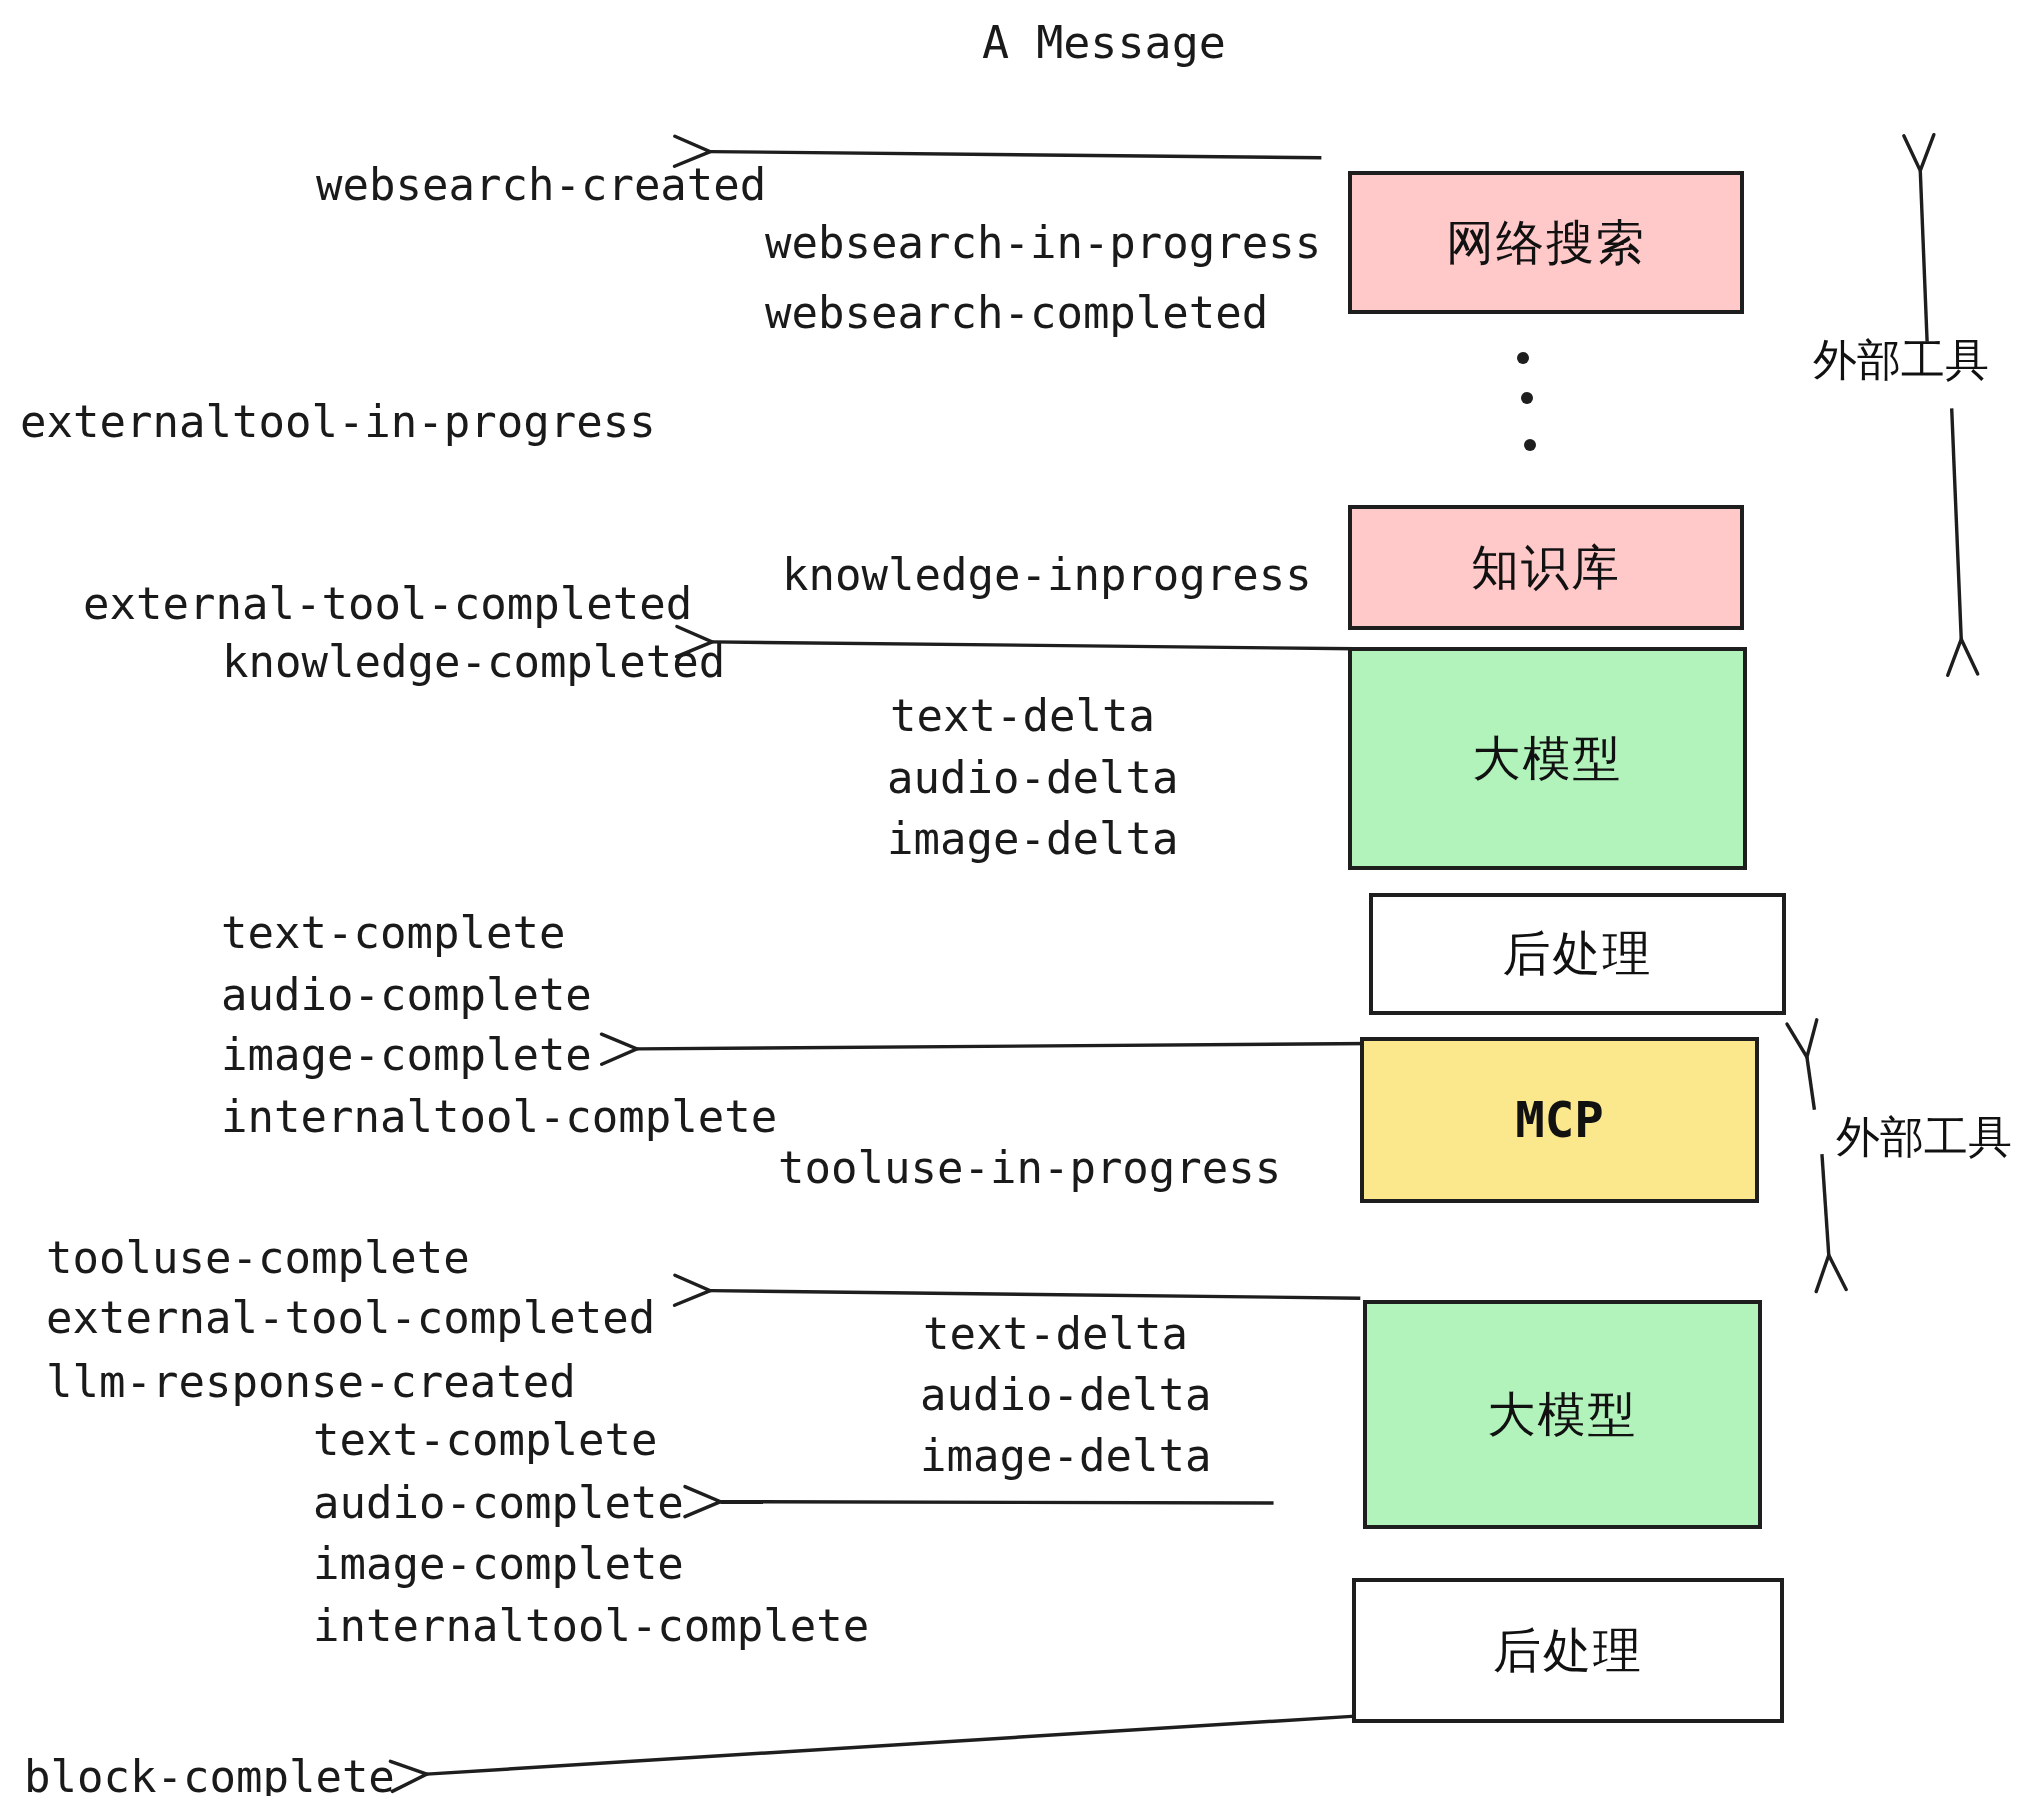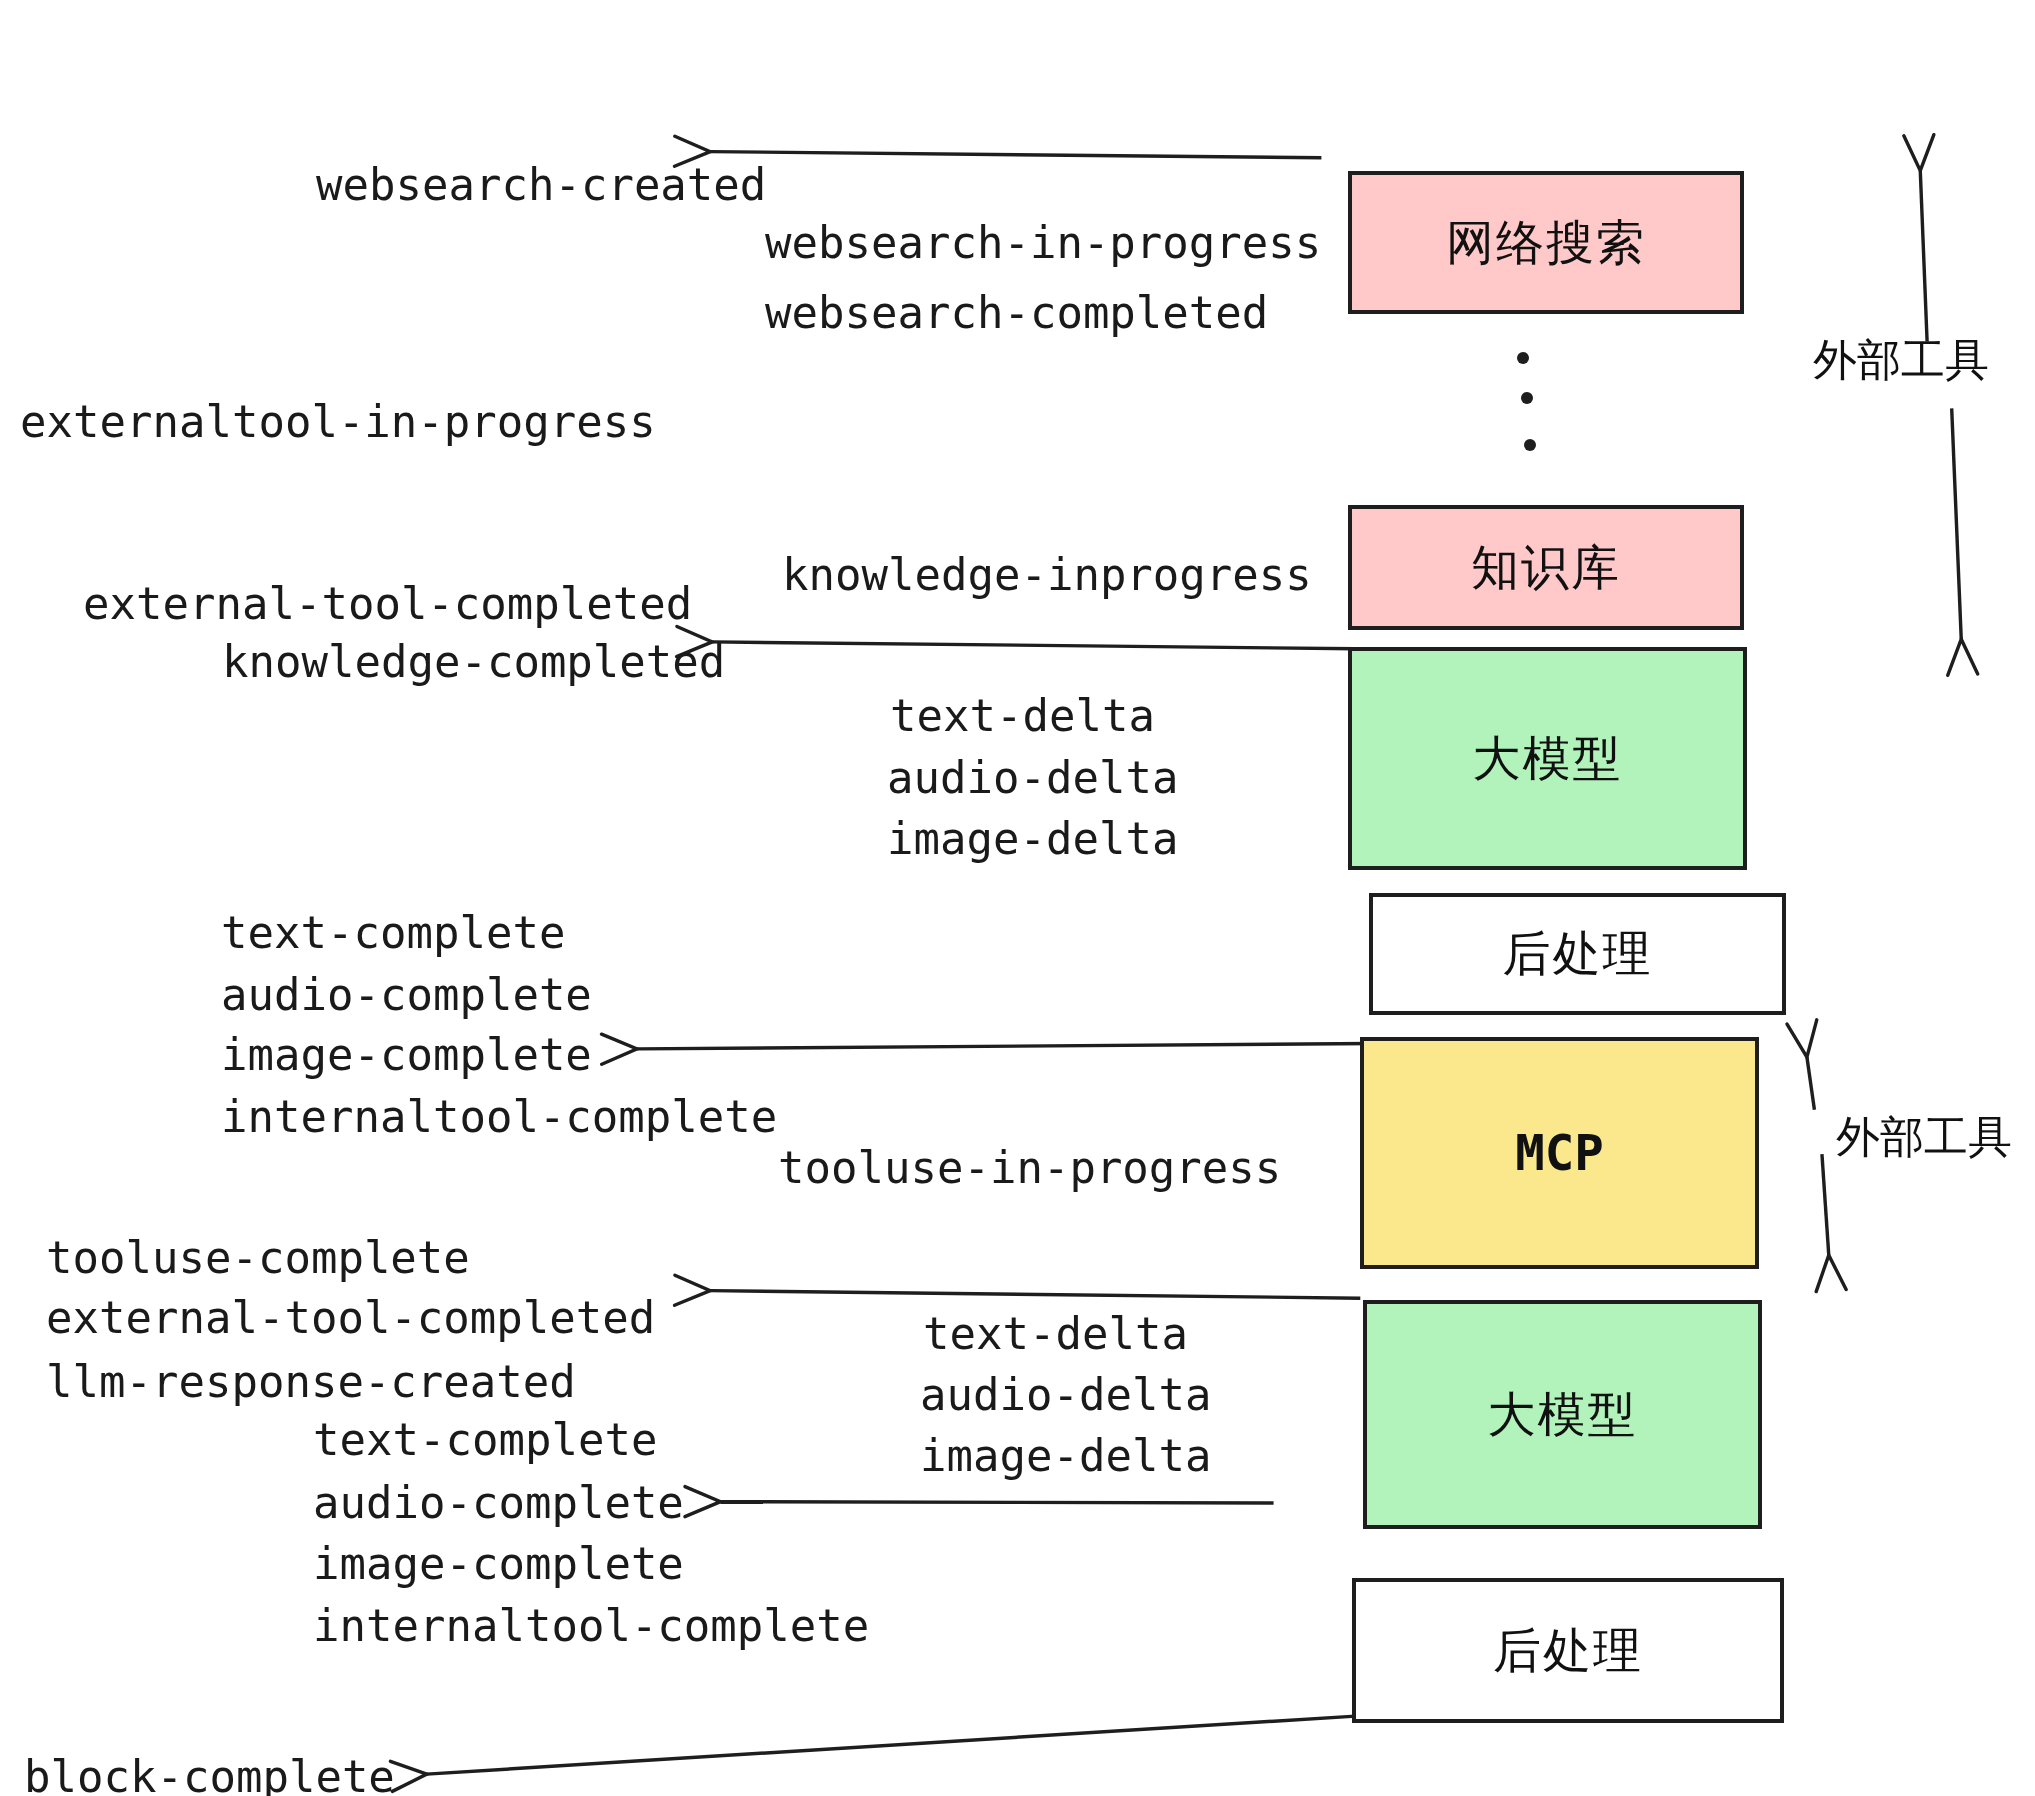--- a/index.html
+++ b/index.html
@@ -84,20 +84,21 @@
     <line x1="2010" y1="1528" x2="933" y2="1536" stroke="#1e1e1e" stroke-width="5" marker-end="url(#ah)"></line>
     <line x1="1992" y1="1901" x2="1040" y2="1890" stroke="#1e1e1e" stroke-width="5" marker-end="url(#ah)"></line>
     <line x1="1865" y1="2201" x2="1055" y2="2199" stroke="#1e1e1e" stroke-width="5" marker-end="url(#ah)"></line>
     <line x1="1985" y1="2513" x2="625" y2="2598" stroke="#1e1e1e" stroke-width="5" marker-end="url(#ah)"></line>
     <line x1="2822" y1="500" x2="2812" y2="250" stroke="#1e1e1e" stroke-width="5" marker-end="url(#ah)"></line>
     <line x1="2858" y1="598" x2="2872" y2="936" stroke="#1e1e1e" stroke-width="5" marker-end="url(#ah)"></line>
     <line x1="2657" y1="1625" x2="2646" y2="1548" stroke="#1e1e1e" stroke-width="5" marker-end="url(#ah)"></line>
     <line x1="2668" y1="1690" x2="2678" y2="1838" stroke="#1e1e1e" stroke-width="5" marker-end="url(#ah)"></line>
   </svg>
 
+  <div class="title" style="left:982px; top:12.3px;">A Message</div>
 
   <div class="evt" style="left:316px;  top:154px;">websearch-created</div>
   <div class="evt" style="left:765px; top:212px;">websearch-in-progress</div>
   <div class="evt" style="left:765px; top:282px;">websearch-completed</div>
   <div class="evt" style="left:20px;   top:391px;">externaltool-in-progress</div>
   <div class="evt" style="left:83px;  top:573px;">external-tool-completed</div>
   <div class="evt" style="left:191px;  top:631px;margin-left:31px;">knowledge-completed</div>
   <div class="evt" style="left:782px; top:533px;margin-top:11px;">knowledge-inprogress</div>
   <div class="evt" style="left:890px; top:685px;">text-delta</div>
   <div class="evt" style="left:887px; top:747px;">audio-delta</div>
@@ -128,21 +129,21 @@
   </div>
 
   <div class="box" style="left: 1348px; top: 647px; width: 399px; height: 223px; background: rgb(178, 242, 187);">
     <span class="box-label">大模型</span>
   </div>
 
   <div class="box" style="left: 1369px; top: 893px; width: 417px; height: 122px; background: rgb(255, 255, 255);">
     <span class="box-label">后处理</span>
   </div>
 
-  <div class="box" style="left: 1360px; top: 1037px; width: 399px; height: 232px; background: rgb(251, 231, 140);">
+  <div class="box" style="left: 1360px; top: 1037px; width: 399px; height: 166px; background: rgb(251, 231, 140);">
     <span class="box-label mono">MCP</span>
   </div>
 
   <div class="box" style="left: 1363px; top: 1300px; width: 399px; height: 229px; background: rgb(178, 242, 187);">
     <span class="box-label">大模型</span>
   </div>
 
   <div class="box" style="left: 1352px; top: 1578px; width: 432px; height: 145px; background: rgb(255, 255, 255);">
     <span class="box-label">后处理</span>
   </div>

